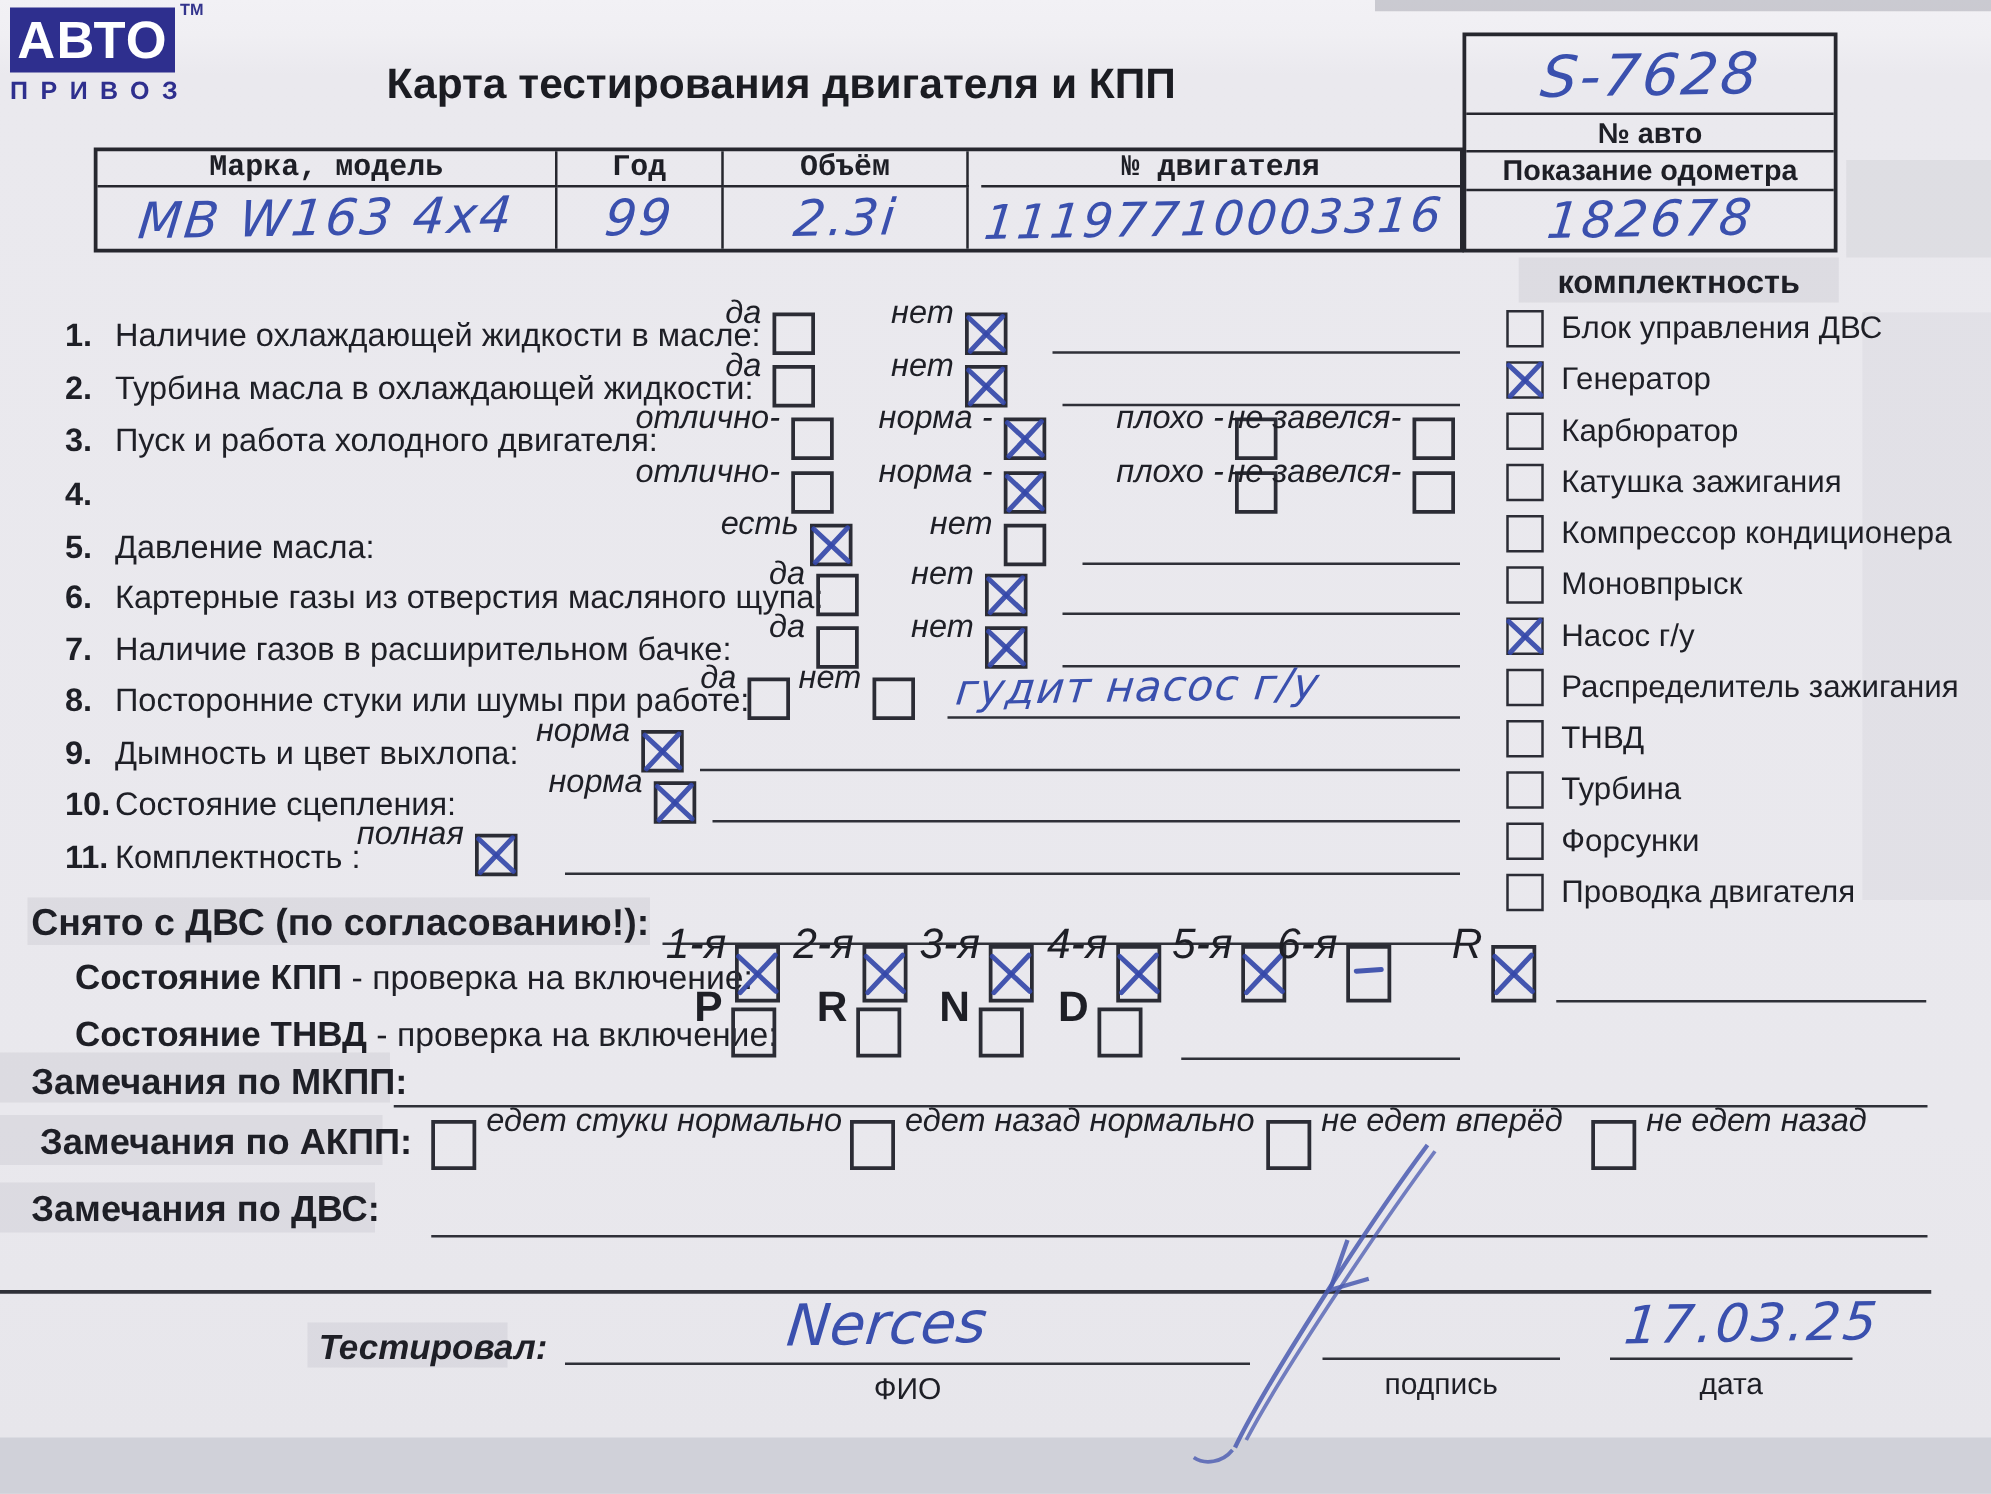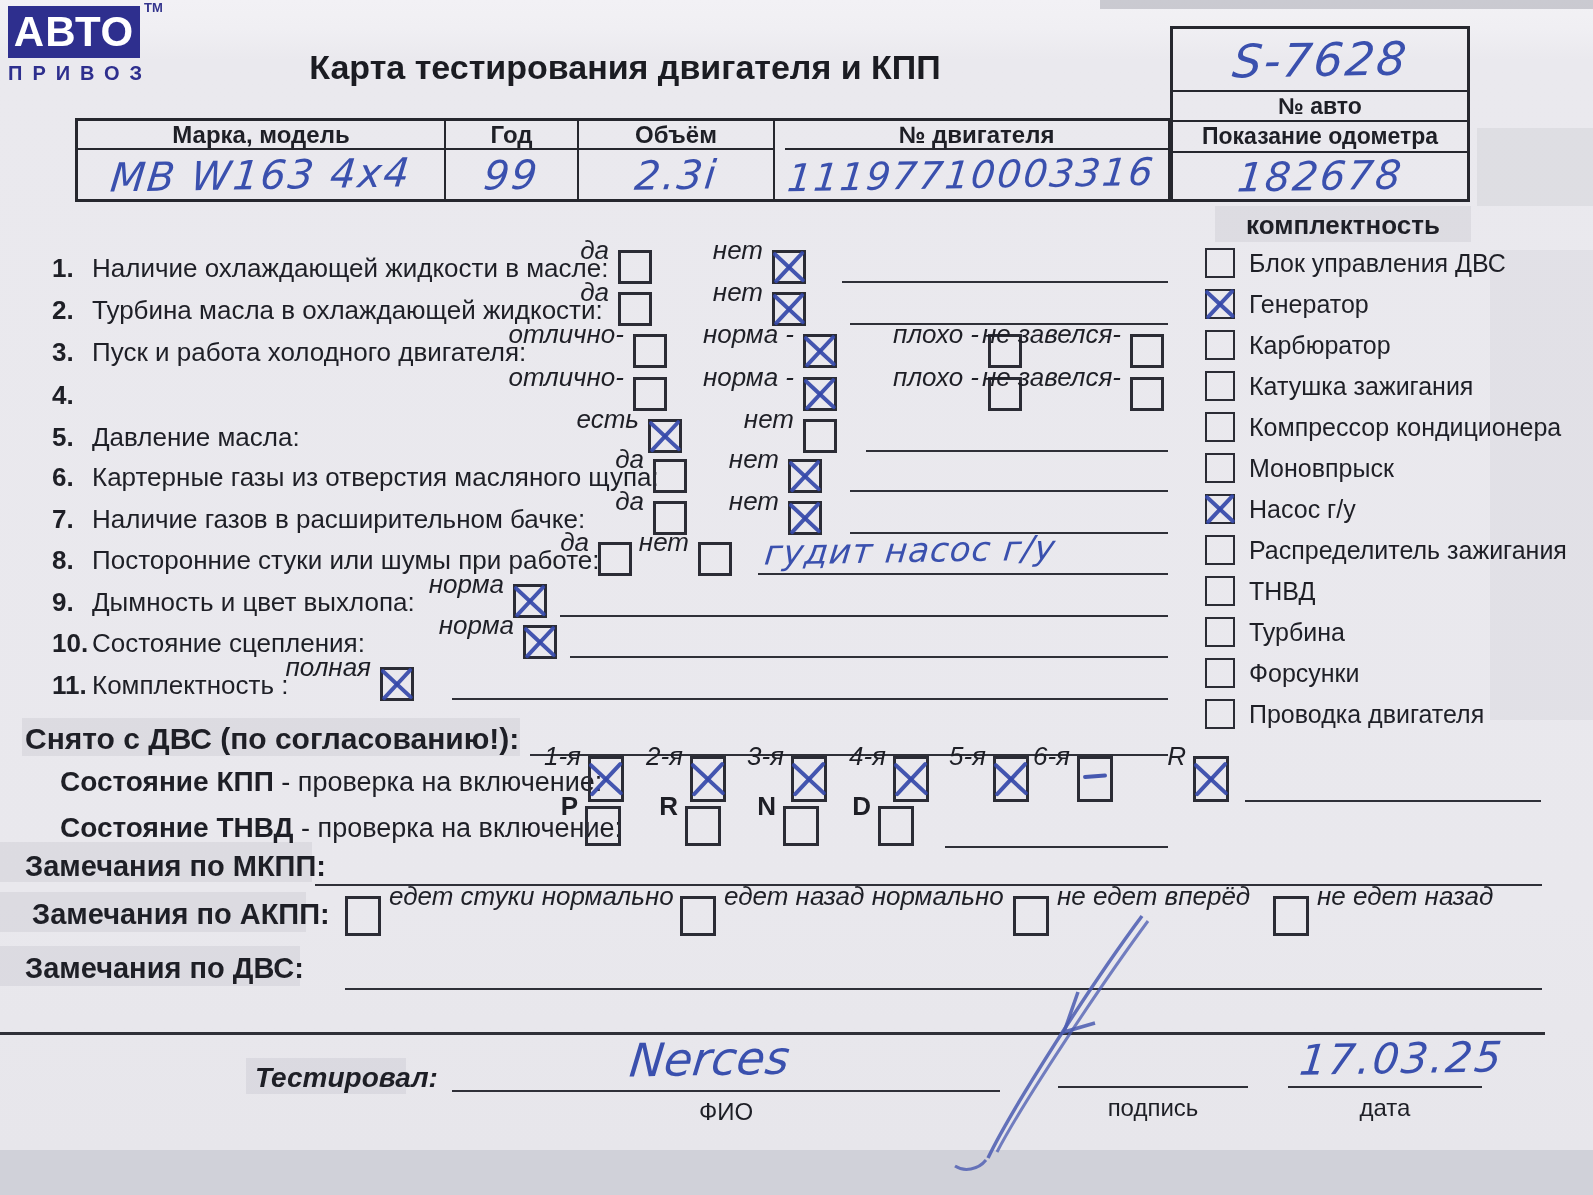--- a/index.html
+++ b/index.html
@@ -16,21 +16,21 @@
             display:flex;align-items:center;justify-content:center;font-weight:bold;font-size:42px;letter-spacing:1px;}
   .logo-tm{position:absolute;left:144px;top:0px;font-size:13px;font-weight:bold;color:#33348d;}
   .logo-sub{position:absolute;left:8px;top:62px;width:140px;color:#2e2f8e;font-weight:bold;font-size:20px;letter-spacing:10px;white-space:nowrap;}
   
   .title{position:absolute;left:300px;top:48px;width:650px;margin:0;text-align:center;
          font-size:34px;font-weight:bold;color:#1b1c22;}
   
   .vt{position:absolute;left:75px;top:118px;width:1096px;height:84px;border:3px solid #26272e;box-sizing:border-box;
       display:grid;grid-template-columns:368px 133px 196px 1fr;grid-template-rows:29px 1fr;}
   .vt .hcell{border-right:2px solid #26272e;border-bottom:2px solid #26272e;display:flex;align-items:center;justify-content:center;
-      font-weight:bold;font-size:24px;}
+      font-weight:bold;font-size:24px;font-family:Liberation Mono, monospace;}
   .vt .hcell:nth-child(4){border-right:none;margin-left:10px;}
   .vt .vcell{border-right:2px solid #26272e;display:flex;align-items:center;justify-content:center;}
   .vt .vcell:last-child{border-right:none;}
   
   .ab{position:absolute;left:1170px;top:26px;width:300px;height:176px;border:3px solid #26272e;box-sizing:border-box;
       display:flex;flex-direction:column;}
   .ab .r1{height:62px;display:flex;align-items:center;justify-content:center;}
   .ab .r2{height:28px;border-top:2px solid #26272e;display:flex;align-items:center;justify-content:center;font-weight:bold;font-size:23px;}
   .ab .r3{height:29px;border-top:2px solid #26272e;display:flex;align-items:center;justify-content:center;font-weight:bold;font-size:23px;}
   .ab .r4{flex:1;border-top:2px solid #26272e;display:flex;align-items:center;justify-content:center;}
@@ -53,21 +53,21 @@
   .q-row{position:absolute;left:0;width:1170px;height:36px;}
   .q-num{position:absolute;left:52px;top:0;font-weight:bold;font-size:26px;line-height:36px;}
   .q-label{position:absolute;left:92px;top:0;font-size:26px;line-height:36px;white-space:nowrap;}
   .opt{position:absolute;top:0;}
   .opt .opt-label{position:absolute;right:calc(100% + 9px);top:50%;transform:translateY(-50%);
        font-style:italic;font-size:26px;white-space:nowrap;}
   .wline{position:absolute;border-bottom:2.5px solid #2f3038;height:0;}
   
   .sec-bold{font-weight:bold;font-size:29px;white-space:nowrap;}
   .sec-reg{font-size:27px;}
-  .gear-label{position:absolute;right:calc(100% + 7px);top:50%;transform:translateY(-50%);font-style:italic;font-size:26px;white-space:nowrap;}
+  .gear-label{position:absolute;right:calc(100% + 7px);top:50%;transform:translateY(-50%);font-style:italic;font-size:34px;white-space:nowrap;}
   .eq-item{position:absolute;left:1205px;height:30px;}
   .eq-label{position:absolute;left:44px;top:50%;transform:translateY(-50%);font-size:25px;white-space:nowrap;}
   .kompl{position:absolute;left:1215px;top:210px;width:256px;text-align:center;font-weight:bold;font-size:26px;}
   .ak-opt-label{position:absolute;left:44px;top:50%;transform:translateY(-50%);font-style:italic;font-size:26px;white-space:nowrap;}
   .small-cap{font-size:24px;}
   .sig-svg{position:absolute;left:0;top:0;pointer-events:none;}
 </style>
 </head>
 <body>
 

